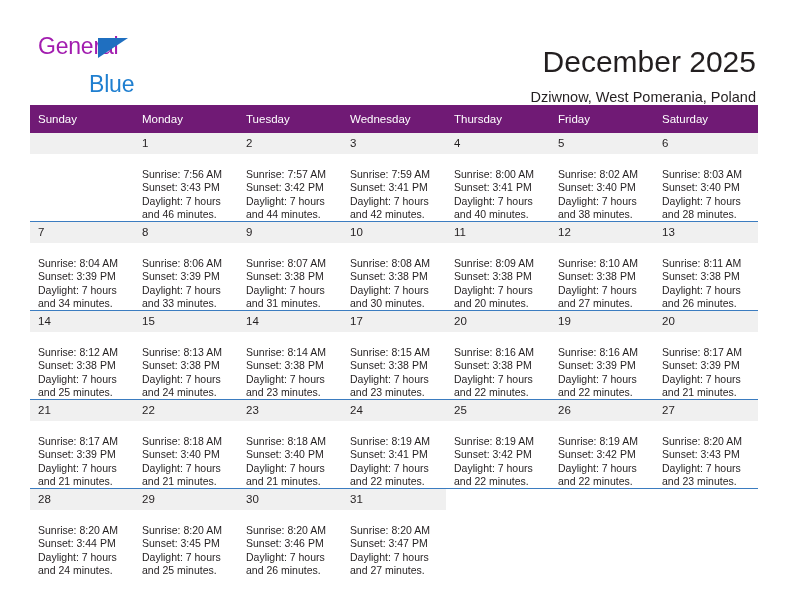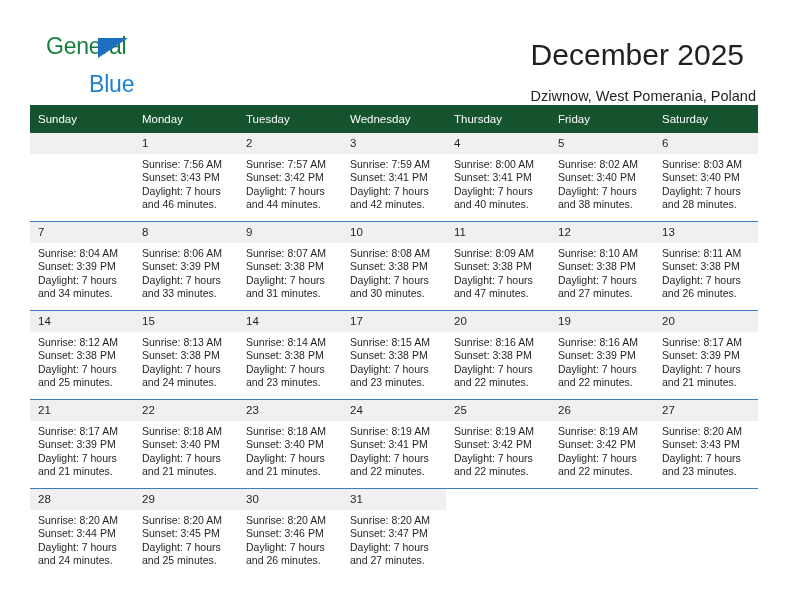--- a/index.html
+++ b/index.html
@@ -31,25 +31,25 @@
   }
   .logo {
     position: absolute;
     left: 34px;
     top: 33px;
     width: 180px;
     height: 56px;
   }
   .logo-general {
     position: absolute;
-    left: 12px;
+    left: 4px;
     top: 0;
     font-size: 23px;
     letter-spacing: -0.2px;
-    color: #15803d;
+    color: #a21caf;
     line-height: 26px;
   }
   .logo-tri {
     position: absolute;
     left: 64px;
     top: 5px;
     width: 0;
     height: 0;
     border-left: 30px solid #1f6fc0;
     border-bottom: 20px solid transparent;
@@ -60,49 +60,49 @@
     top: 38px;
     font-size: 23px;
     letter-spacing: -0.2px;
     color: #1f7fd0;
     line-height: 26px;
   }
 
   .title-block {
     position: absolute;
     right: 36px;
-    top: 36px;
-    text-align: left;
+    top: 43px;
+    text-align: right;
   }
   .month-title {
     font-size: 30px;
     font-weight: normal;
     color: #231f20;
     line-height: 38px;
     white-space: nowrap;
   }
   .location {
     font-size: 14.5px;
     color: #231f20;
     line-height: 20px;
-    margin-top: 12px;
+    margin-top: 6px;
     white-space: nowrap;
   }
 
   
   .calendar {
     position: absolute;
     left: 30px;
     top: 105px;
     width: 728px;
     border-collapse: collapse;
     table-layout: fixed;
   }
   .calendar th {
-    background: #14532d;
+    background: #701a75;
     color: #ffffff;
     font-weight: normal;
     font-size: 11.5px;
     text-align: left;
     padding: 5px 0 5px 8px;
     height: 18px;
     border: none;
   }
   .calendar td {
     vertical-align: top;
@@ -130,21 +130,21 @@
     line-height: 15px;
     box-sizing: content-box;
   }
   .cell.empty .daynum {
     background: #f0f0f0;
   }
   .cell.blank .daynum {
     background: transparent;
   }
   .info {
-    padding: 4px 6px 0 8px;
+    padding: 14px 6px 0 8px;
     font-size: 10.5px;
     line-height: 13.4px;
     color: #231f20;
   }
   .info div {
     white-space: nowrap;
   }
 </style>
 </head>
 <body>
@@ -297,21 +297,21 @@
               </div>
             </div>
           </td>
           <td>
             <div class="cell">
               <div class="daynum">11</div>
               <div class="info">
                 <div>Sunrise: 8:09 AM</div>
                 <div>Sunset: 3:38 PM</div>
                 <div>Daylight: 7 hours</div>
-                <div>and 47 minutes.</div>
+                <div>and 20 minutes.</div>
               </div>
             </div>
           </td>
           <td>
             <div class="cell">
               <div class="daynum">12</div>
               <div class="info">
                 <div>Sunrise: 8:10 AM</div>
                 <div>Sunset: 3:38 PM</div>
                 <div>Daylight: 7 hours</div>

